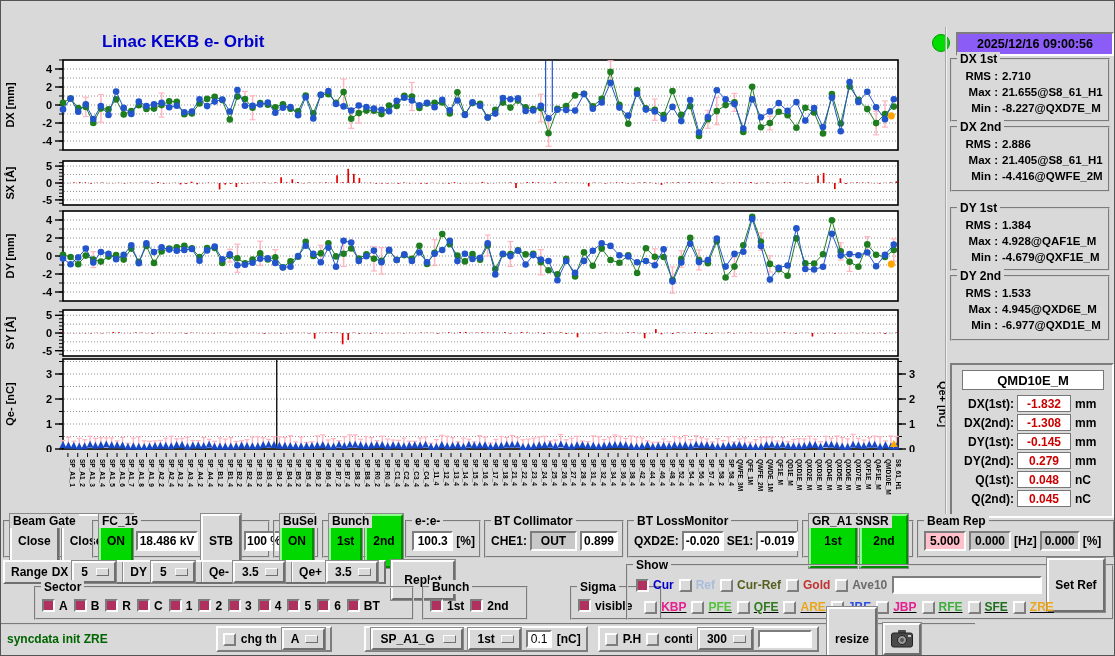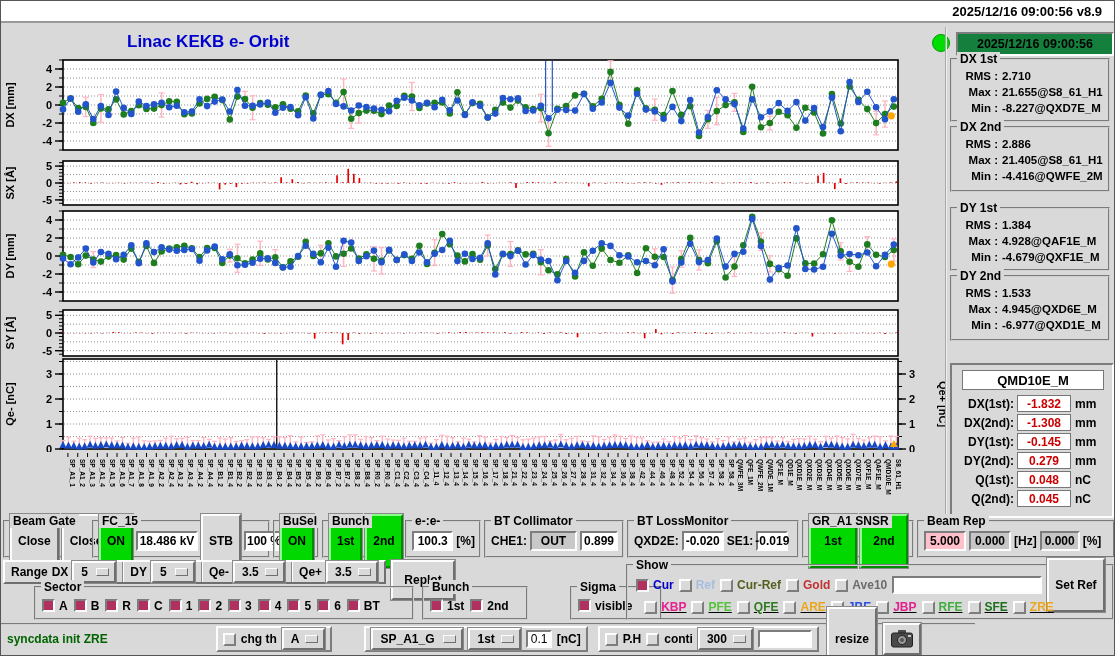--- a/index.html
+++ b/index.html
@@ -2,24 +2,24 @@
 <html><head>
 <meta charset="utf-8">
 <style>
   html,body{margin:0;padding:0;background:#888;}
   #window{position:relative;width:1115px;height:656px;background:#d9d9d9;
     font-family:"Liberation Sans",sans-serif;font-weight:bold;overflow:hidden;
     border:1px solid #555;box-sizing:border-box;}
   .abs{position:absolute;}
   .titlebar{left:0;top:0;width:100%;height:22px;background:#fff;border-bottom:2px solid #9a9a9a;
     display:flex;align-items:center;justify-content:flex-end;padding-right:12px;box-sizing:border-box;font-size:13px;color:#000;}
-  .page-title{left:126px;top:31px;font-size:17px;color:#0000cd;}
+  .page-title{left:101px;top:31px;font-size:17px;color:#0000cd;}
   .status-dot{left:931px;top:33px;width:16px;height:16px;border-radius:50%;background:#00dd00;border:1px solid #009900;}
   .clock-box{left:955px;top:31px;width:154px;height:20px;display:flex;align-items:center;justify-content:center;
-    background:#15803d;border:2px solid;border-color:#7d7d7d #fdfdfd #fdfdfd #7d7d7d;font-size:12.5px;}
+    background:#8b5cf6;border:2px solid;border-color:#7d7d7d #fdfdfd #fdfdfd #7d7d7d;font-size:12.5px;}
   
   .gb{position:relative;border:2px groove #cfcfcf;box-sizing:border-box;}
   .gb>.legend{position:absolute;top:-8px;left:5px;background:#d9d9d9;padding:0 3px;font-size:12px;line-height:14px;white-space:nowrap;}
   
   .btn{display:inline-flex;align-items:center;justify-content:center;background:#d9d9d9;color:#000;
     border:2px solid;border-color:#fdfdfd #6f6f6f #6f6f6f #fdfdfd;box-shadow:0 0 0 1px #8a8a8a;
     font:bold 12px "Liberation Sans",sans-serif;padding:18px 6px;white-space:nowrap;cursor:default;}
   .btn.green{background:#00d800;border-color:#8cff8c #008a00 #008a00 #8cff8c;}
   .entry{display:inline-flex;align-items:center;justify-content:center;background:#fff;color:#000;
     border:2px solid;border-color:#7d7d7d #fdfdfd #fdfdfd #7d7d7d;font-size:12px;padding:1px 2px;white-space:nowrap;box-sizing:border-box;}
@@ -69,23 +69,20 @@
   .sframe{display:flex;align-items:center;gap:5px;padding:0 5px;height:26px;box-sizing:border-box;
     border:2px solid;border-color:#fdfdfd #7d7d7d #7d7d7d #fdfdfd;}
   .msg{font-size:12px;color:#006400;}
   .cam{width:30px;height:26px;padding:1px 2px;}
   svg text{font-family:"Liberation Sans",sans-serif;}
 </style>
 </head>
 <body>
 
 <div id="window">
-  <div class="abs titlebar">
-    <span>2025/12/16 09:00:56   v8.9</span>
-  </div>
 
   <div class="abs page-title">Linac KEKB e- Orbit</div>
   <div class="abs status-dot"></div>
   <div class="abs clock-box">2025/12/16 09:00:56</div>
 
   <div id="plots" class="abs" style="left:0;top:0;width:947px;height:520px;">
       <svg width="947" height="100" style="position: absolute; left: 0px; top: 55px;">
         <rect x="62" y="4" width="835" height="90" fill="#ffffff" stroke="#000" stroke-width="1.6"></rect>
         <line x1="63" y1="85" x2="896" y2="85" stroke="#909090" stroke-width="1" stroke-dasharray="1,2"></line>
         <line x1="63" y1="76" x2="896" y2="76" stroke="#909090" stroke-width="1" stroke-dasharray="1,2"></line>
@@ -1878,21 +1875,21 @@
       <span class="legend">BT Collimator</span>
       <span class="lbl">CHE1:</span>
       <span class="sunk" style="width:38px">OUT</span>
       <span class="entry" style="width:44px">0.899</span>
     </div>
     <div class="gb" style="width:172px">
       <span class="legend">BT LossMonitor</span>
       <span class="lbl">QXD2E:</span>
       <span class="entry" style="width:42px">-0.020</span>
       <span class="lbl">SE1:</span>
-      <span class="entry" style="width:32px">-0.019</span>
+      <span class="entry" style="width:42px">-0.019</span>
     </div>
     <div class="gb" style="width:112px">
       <span class="legend">GR_A1 SNSR</span>
       <span class="btn green" style="width:44px">1st</span>
       <span class="btn green" style="width:44px">2nd</span>
     </div>
     <div class="gb" style="width:198px">
       <span class="legend">Beam Rep</span>
       <span class="entry pink" style="width:42px">5.000</span>
       <span class="entry gray" style="width:42px">0.000</span>

